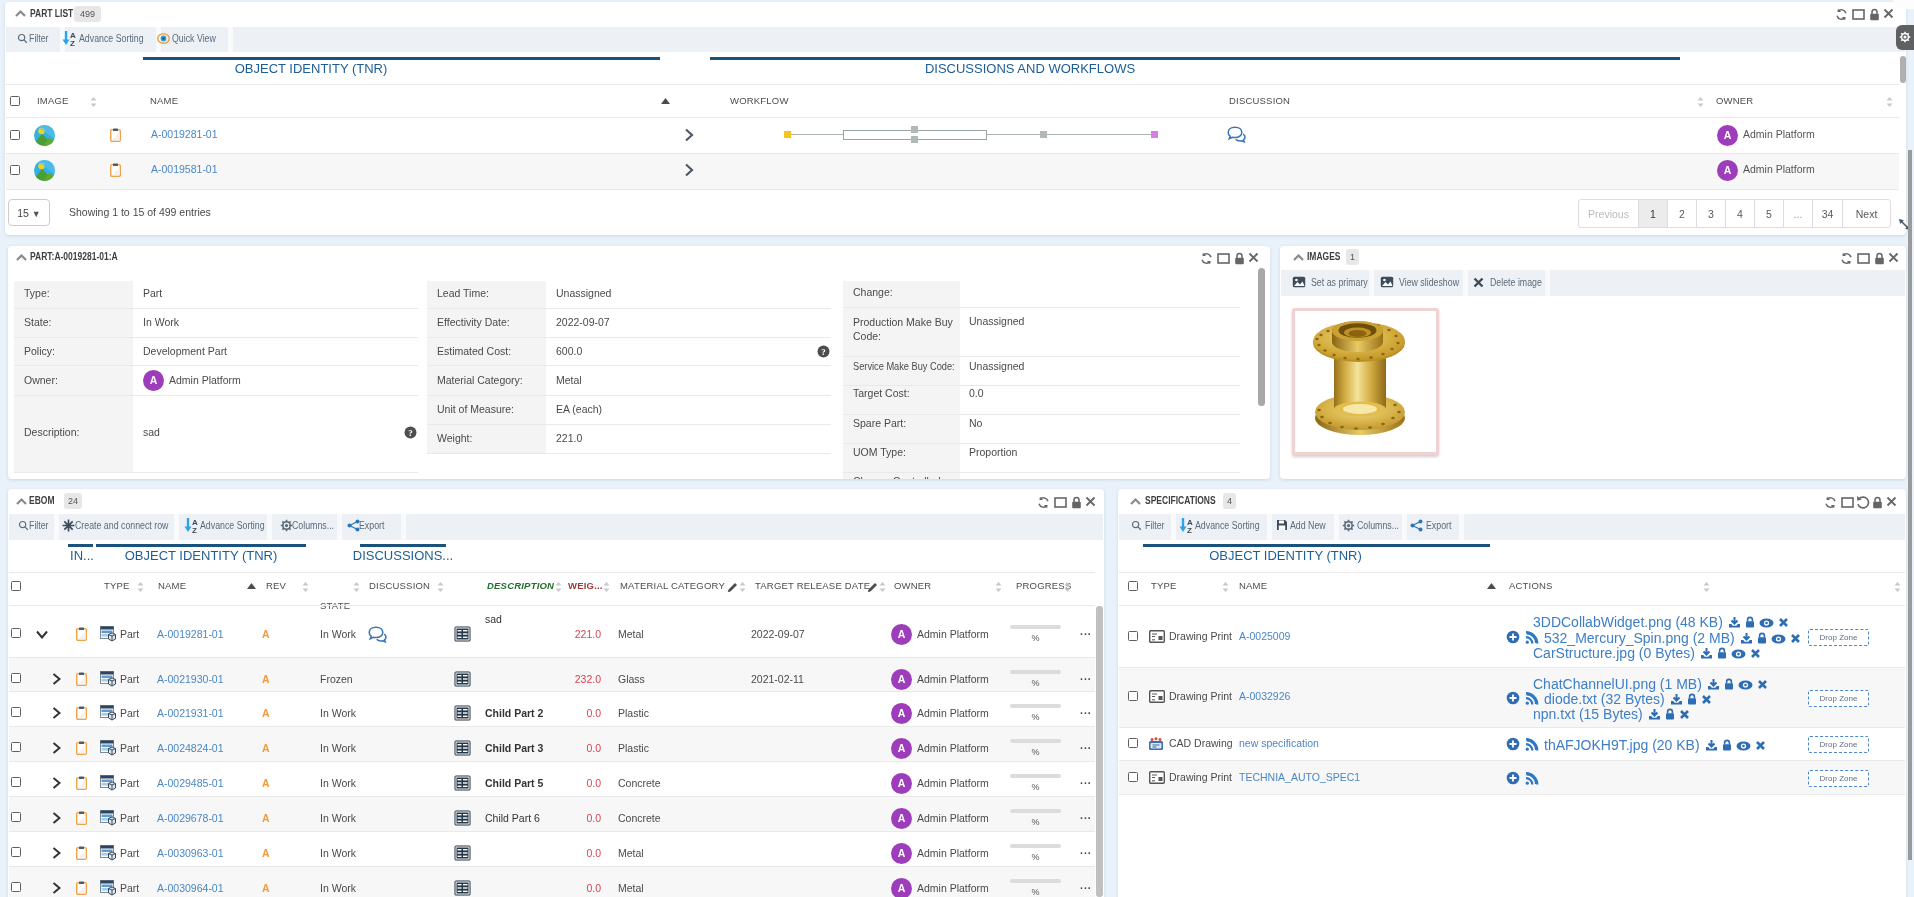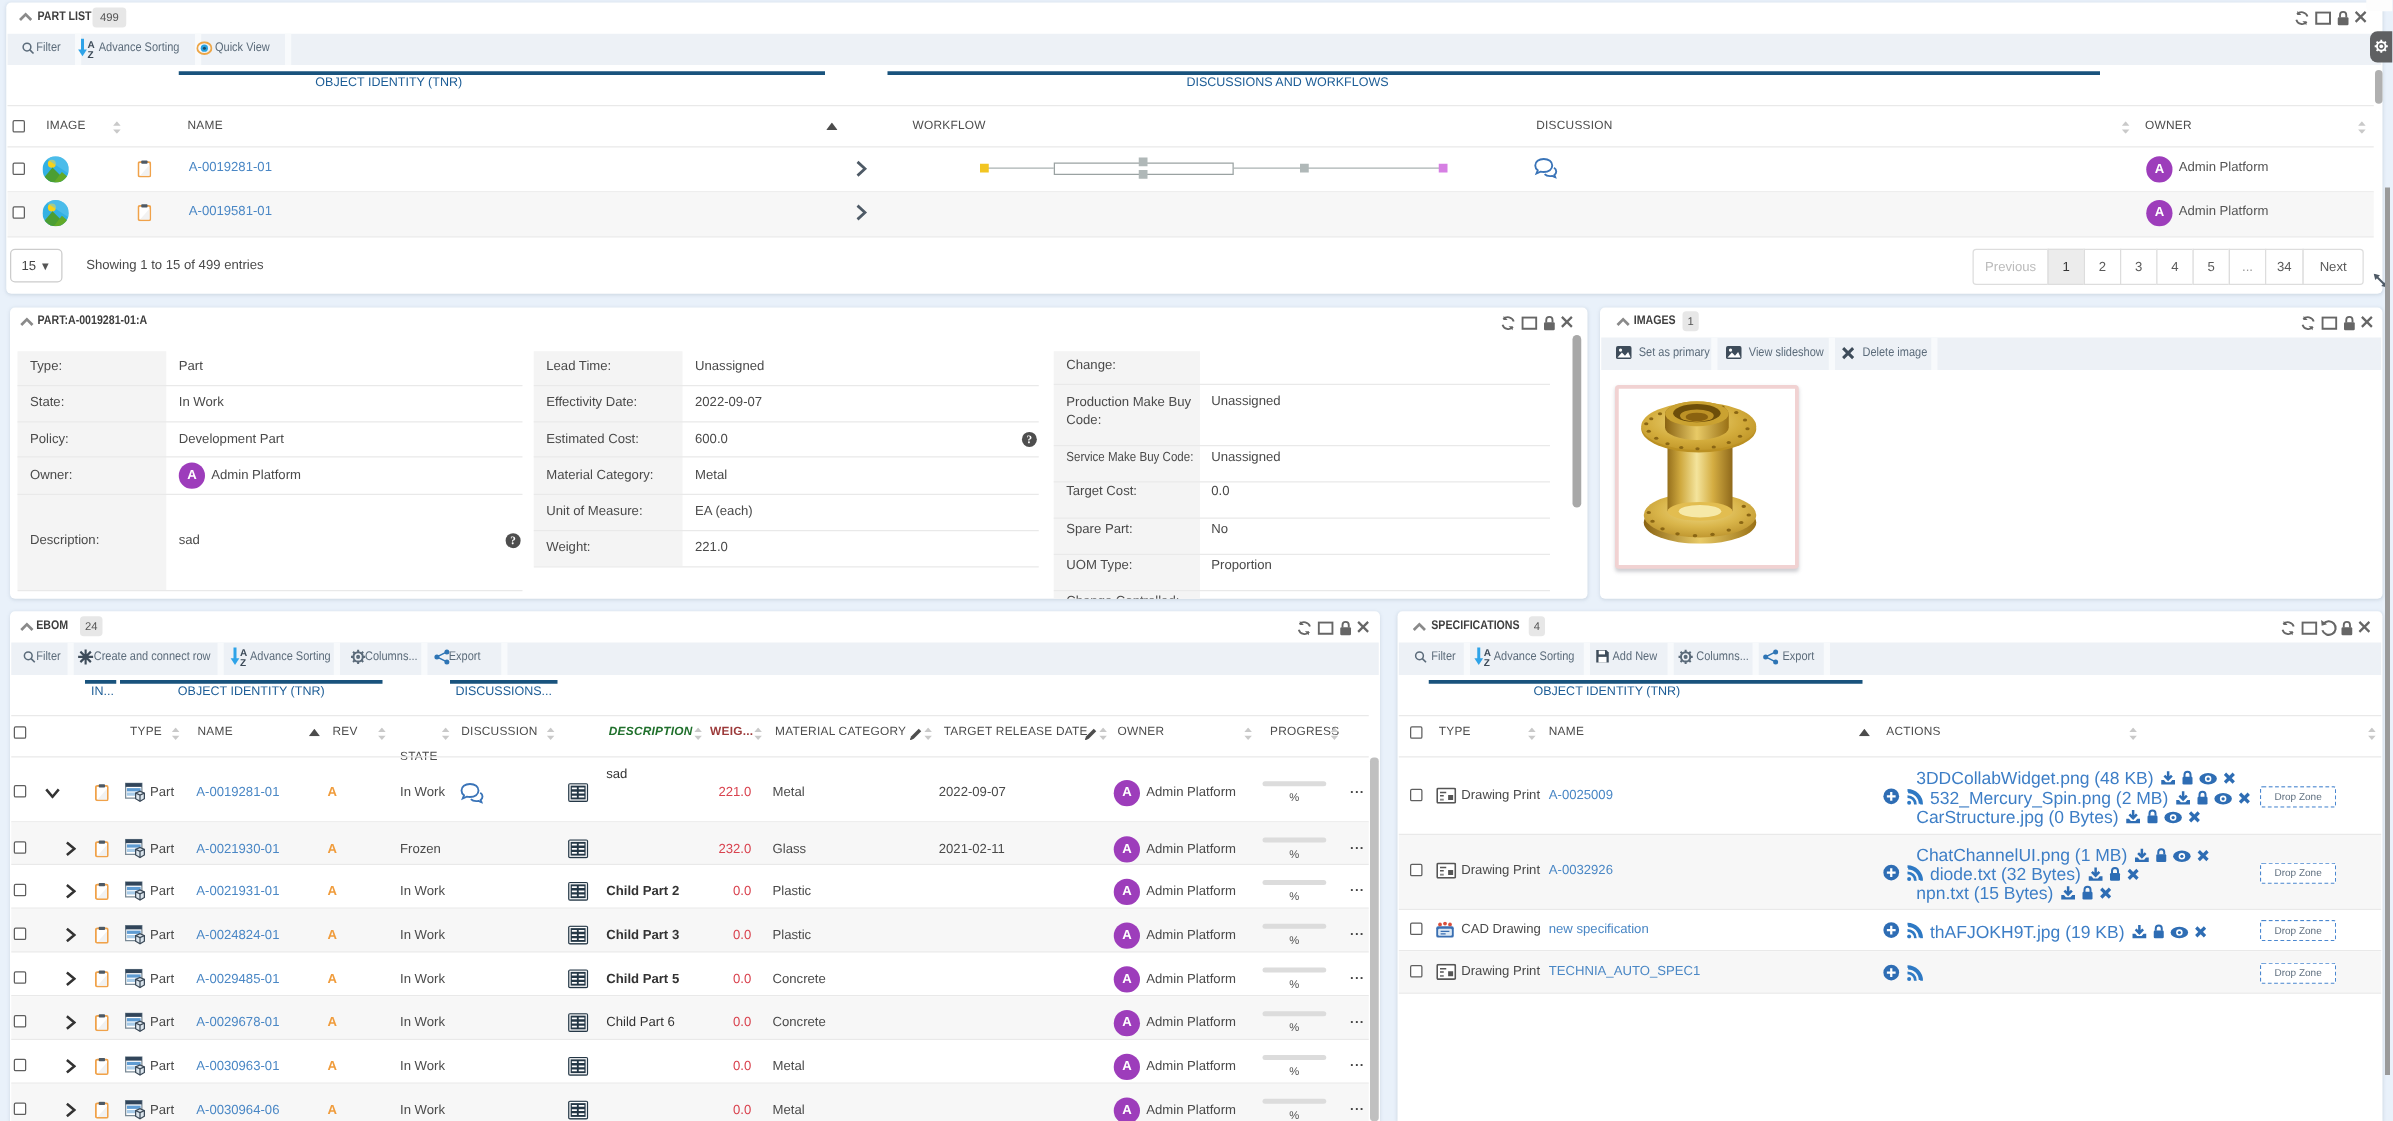--- a/index.html
+++ b/index.html
@@ -5,21 +5,21 @@
 html,body{width:1914px;height:897px;overflow:hidden;background:#e9f1fa;font-family:"Liberation Sans",sans-serif;font-size:10.5px;color:#4a4a4a}
 body{position:relative}
 .panel{position:absolute;background:#fff;border-radius:4px;box-shadow:0 1px 3px rgba(120,140,160,.25)}
 .abs{position:absolute}
 .ph{position:absolute;font-weight:bold;font-size:10px;color:#3e3e3e;white-space:nowrap;transform:scaleX(.85);transform-origin:0 50%}
 .badge{position:absolute;background:#e7e7e7;border-radius:3px;color:#555;font-size:9px;text-align:center}
 .tbar{position:absolute;background:#edf1f6}
 .tbtn{position:absolute;color:#5b6b7a;font-size:10px;white-space:nowrap;transform:scaleX(.88);transform-origin:0 50%}
 .vsep{position:absolute;width:5px;background:#f8fafc;top:0;bottom:0}
 .ghline{position:absolute;height:3px;background:#19537d}
-.ghlab{position:absolute;color:#1d5d96;font-size:10px;text-align:center;white-space:nowrap}
+.ghlab{position:absolute;color:#1d5d96;font-size:13px;text-align:center;white-space:nowrap}
 .chead{position:absolute;color:#4c4c4c;font-size:9.5px;white-space:nowrap;letter-spacing:.2px}
 .cb{position:absolute;width:10px;height:10px;border:1.5px solid #5f5f5f;border-radius:1.5px;background:#fff}
 .lnk{position:absolute;color:#4a87c5;white-space:nowrap}
 .sep{position:absolute;height:1px;background:#e9e9e9}
 .stripe{position:absolute;background:#f7f7f7}
 .av{position:absolute;width:21px;height:21px;border-radius:50%;background:#9d3dbb;color:#fff;font-weight:bold;font-size:10.5px;text-align:center;line-height:21px}
 .txt{position:absolute;white-space:nowrap}
 .ic{position:absolute}
 .pgc{position:absolute;border:1px solid #ddd;text-align:center;color:#5a5a5a;font-size:10.5px;background:#fff}
 .dz{position:absolute;border:1.5px dashed #4a87d0;border-radius:2px;color:#5f6f7f;font-size:8px;text-align:center;background:#fff}
@@ -867,21 +867,21 @@
     </svg>
 <svg class="ic" style="left:100px;top:880px" width="17" height="16" viewBox="0 0 17 16">
       <rect x="0.5" y="0.5" width="13" height="12" fill="#fff" stroke="#7a8a96" stroke-width="1"></rect>
       <rect x="0.5" y="0.5" width="13" height="3" fill="#31455a"></rect>
       <rect x="1.5" y="4.5" width="11" height="2.6" fill="#5e9bd2"></rect>
       <rect x="1.5" y="8" width="11" height="2.6" fill="#a8cbe8"></rect>
       <path d="M8.5 8.5 L12 7 L15.5 8.5 L15.5 13 L12 15 L8.5 13 Z" fill="#dce6ee" stroke="#3c4a58" stroke-width="1"></path>
       <path d="M8.5 8.5 L12 10 L15.5 8.5 M12 10 V15" stroke="#3c4a58" stroke-width="1" fill="none"></path>
     </svg>
 <div class="txt" style="left:120px;top:882px;color:#4a4a4a">Part</div>
-<div class="lnk" style="left:157px;top:882px">A-0030964-06</div>
+<div class="lnk" style="left:157px;top:882px">A-0030964-01</div>
 <div class="txt" style="left:262px;top:882px;color:#f09c3c;font-weight:bold">A</div>
 <div class="txt" style="left:320px;top:882px;color:#4a4a4a">In Work</div>
 <svg class="ic" style="left:454px;top:880px" width="17" height="16" viewBox="0 0 17 16">
       <rect x="0.5" y="0.5" width="16" height="15" rx="1.5" fill="#243746"></rect>
       <rect x="2" y="2" width="13" height="12" fill="none" stroke="#fff" stroke-width="1"></rect>
       <g stroke="#fff" stroke-width="1.4">
         <path d="M3.5 4.7 h4"></path>
         <path d="M3.5 8 h4"></path>
         <path d="M3.5 11.3 h4"></path>
       </g>
@@ -1120,21 +1120,21 @@
 <svg class="ic" style="left:1506px;top:737px" width="34" height="14" viewBox="0 0 34 14">
       <circle cx="7" cy="7" r="6.3" fill="#2e6db4"></circle>
       <path d="M7 3.5 V10.5 M3.5 7 H10.5" stroke="#fff" stroke-width="1.8"></path>
       <g fill="none" stroke="#2e79c4" stroke-width="2">
         <path d="M20.5 13 A 9.5 9.5 0 0 1 30 3.5" transform="rotate(90 25.25 8.25)"></path>
       </g>
       <path d="M20 2.2 A 11.3 11.3 0 0 1 31.3 13.5" fill="none" stroke="#2e79c4" stroke-width="2.2"></path>
       <path d="M20 7.2 A 6.3 6.3 0 0 1 26.3 13.5" fill="none" stroke="#2e79c4" stroke-width="2.2"></path>
       <circle cx="21.3" cy="12.2" r="1.6" fill="#2e79c4"></circle>
     </svg>
-<div class="alin" style="left:1544px;top:737px"><span class="flnk">thAFJOKH9T.jpg (19 KB)</span><svg style="vertical-align:-2px;margin-left:5px" width="13" height="13" viewBox="0 0 13 13">
+<div class="alin" style="left:1544px;top:737px"><span class="flnk">thAFJOKH9T.jpg (20 KB)</span><svg style="vertical-align:-2px;margin-left:5px" width="13" height="13" viewBox="0 0 13 13">
         <path d="M6.5 1 V7 M3.5 4.5 L6.5 7.5 L9.5 4.5" stroke="#2e6db4" stroke-width="2" fill="none"></path>
         <path d="M1 8 V11.5 H12 V8 H9.8 L8.3 9.8 H4.7 L3.2 8 Z" fill="#2e6db4"></path>
       </svg><svg style="vertical-align:-2px;margin-left:4px" width="10" height="13" viewBox="0 0 10 13">
         <path d="M2.6 5.5 V3.8 a2.4 2.4 0 0 1 4.8 0 V5.5" stroke="#2e6db4" stroke-width="1.6" fill="none"></path>
         <rect x="1" y="5.3" width="8" height="6.2" rx="1" fill="#2e6db4"></rect>
       </svg><svg style="vertical-align:-2px;margin-left:4px" width="15" height="12" viewBox="0 0 15 12">
         <ellipse cx="7.5" cy="6" rx="7" ry="4.6" fill="#2e6db4"></ellipse>
         <circle cx="7.5" cy="6" r="2.6" fill="#fff"></circle>
         <circle cx="7.5" cy="6" r="1.3" fill="#2e6db4"></circle>
       </svg><svg style="vertical-align:-1px;margin-left:4px" width="11" height="11" viewBox="0 0 11 11">

